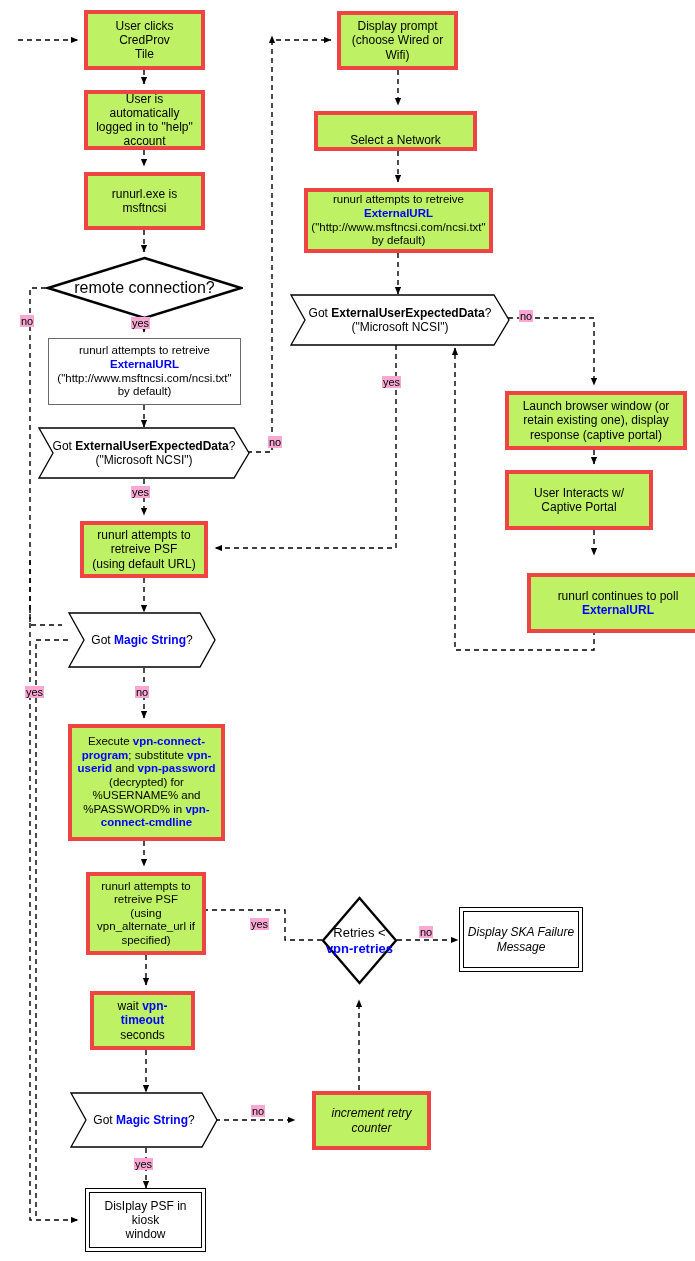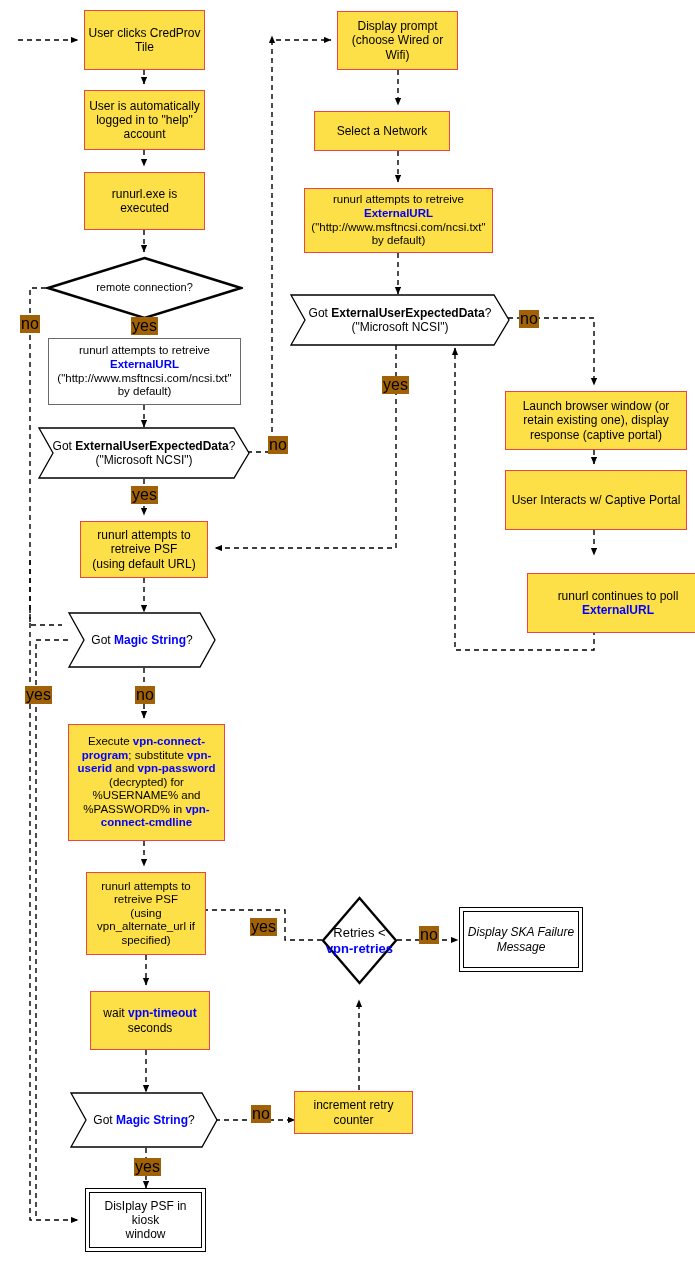--- a/index.html
+++ b/index.html
@@ -2,40 +2,40 @@
 <html><head>
 <meta charset="utf-8">
 <style>
   html,body{margin:0;padding:0;background:#ffffff;}
   body{width:695px;height:1261px;position:relative;overflow:hidden;
        font-family:"Liberation Sans","DejaVu Sans",sans-serif;}
   #stage{position:relative;width:695px;height:1261px;}
   svg#wires{position:absolute;left:0;top:0;width:695px;height:1261px;overflow:visible;}
   .node{position:absolute;box-sizing:border-box;display:flex;align-items:center;
         justify-content:center;text-align:center;color:#000;line-height:1.18;}
-  .boxshape{background:#fde047;border:1px solid #ef4444;}
+  .boxshape{background:#bef264;border:4px solid #ef4444;}
   .boxgray{background:#fff;border:1.5px solid #6a6a6a;}
   .boxdouble{background:#fff;border:1px solid #000;box-shadow:0 0 0 3px #fff,0 0 0 4px #000;}
   .node .txt{display:block;padding:0 3px;}
   .kw{color:#0000ff;font-weight:bold;}
   .bd{font-weight:bold;}
-  .edgelabel{position:absolute;color:#000;font-size:16px;white-space:nowrap;
-             background:#a16207;padding:0 1px;text-align:center;}
+  .edgelabel{position:absolute;color:#000;font-size:11px;white-space:nowrap;
+             background:#f9a8d4;padding:0 1px;text-align:center;}
   .node.f12{font-size:12px;}
   .node.f11{font-size:11.5px;align-items:center;}
   .hexwrap{position:absolute;}
   .hexwrap svg{position:absolute;left:0;top:0;}
   .hexwrap .hextext{position:absolute;left:0;top:0;width:100%;height:100%;
                     display:flex;align-items:center;justify-content:center;
                     text-align:center;font-size:12px;line-height:1.2;color:#000;}
   .diawrap{position:absolute;}
   .diawrap svg{position:absolute;left:0;top:0;}
   .diawrap .diatext{position:absolute;left:0;top:0;width:100%;height:100%;
                     display:flex;align-items:center;justify-content:center;
-                    text-align:center;font-size:11px;line-height:1.2;color:#000;}
+                    text-align:center;font-size:16px;line-height:1.2;color:#000;}
 </style>
 </head>
 <body>
 
 <div id="stage">
 
   <svg id="wires" viewBox="0 0 695 1261">
     <defs>
       <marker id="ah" markerWidth="9" markerHeight="9" refX="7.2" refY="3.2" orient="auto" markerUnits="userSpaceOnUse">
         <path d="M0,0 L7.6,3.2 L0,6.4 z" fill="#000"></path>
@@ -115,21 +115,21 @@
 
   <div class="node boxshape f12" style="left:84px;top:90px;width:121px;height:60px;">
     <span class="txt">
       <span>User is automatically</span><br>
       <span>logged in to "help"</span><br>
       <span>account</span>
     </span>
   </div>
 
   <div class="node boxshape f12" style="left:84px;top:172px;width:121px;height:58px;">
-    <span class="txt">runurl.exe is executed</span>
+    <span class="txt">runurl.exe is msftncsi</span>
   </div>
 
   <div class="diawrap" style="left:46px;top:256px;width:197px;height:64px;">
     <svg width="197" height="64" viewBox="0 0 197 64">
       <polygon points="98.5,2 195,32 98.5,62 2,32" fill="#fff" stroke="#000" stroke-width="2.4"></polygon>
     </svg>
     <div class="diatext">remote connection?</div>
   </div>
 
   <div class="node boxgray f11" style="left:48px;top:338px;width:193px;height:67px;">
@@ -181,21 +181,21 @@
   <div class="node boxshape f11" style="left:86px;top:872px;width:120px;height:83px;">
     <span class="txt">
       <span>runurl attempts to</span><br>
       <span>retreive PSF</span><br>
       <span>(using</span><br>
       <span>vpn_alternate_url if</span><br>
       <span>specified)</span>
     </span>
   </div>
 
-  <div class="node boxshape f12" style="left:90px;top:991px;width:120px;height:59px;">
+  <div class="node boxshape f12" style="left:90px;top:991px;width:105px;height:59px;">
     <span class="txt">
       <span>wait </span><span class="kw">vpn-timeout</span><span> seconds</span>
     </span>
   </div>
 
   <div class="hexwrap" style="left:70px;top:1092px;width:148px;height:56px;">
     <svg width="148" height="56" viewBox="0 0 148 56">
       <polygon points="1,1 132,1 147,28 132,55 1,55 16,28" fill="#fff" stroke="#000" stroke-width="1.3"></polygon>
     </svg>
     <div class="hextext">
@@ -223,36 +223,36 @@
     </div>
   </div>
 
   <div class="node boxdouble f12" style="left:463px;top:911px;width:116px;height:57px;font-style:italic;">
     <span class="txt">
       <span>Display SKA Failure</span><br>
       <span>Message</span>
     </span>
   </div>
 
-  <div class="node boxshape f12" style="left:294px;top:1091px;width:119px;height:43px;">
+  <div class="node boxshape f12" style="left:312px;top:1091px;width:119px;height:59px;font-style:italic;">
     <span class="txt">
       <span>increment retry</span><br>
       <span>counter</span>
     </span>
   </div>
 
   <div class="node boxshape f12" style="left:337px;top:11px;width:121px;height:59px;align-items:center;">
     <span class="txt">
       <span>Display prompt</span><br>
       <span>(choose Wired or</span><br>
       <span>Wifi)</span>
     </span>
   </div>
 
-  <div class="node boxshape f12" style="left:314px;top:111px;width:136px;height:40px;">
+  <div class="node boxshape f12" style="left:314px;top:111px;width:163px;height:40px;align-items:flex-end;">
     <span class="txt">Select a Network</span>
   </div>
 
   <div class="node boxshape f11" style="left:304px;top:188px;width:189px;height:65px;">
     <span class="txt">
       <span>runurl attempts to retreive</span><br>
       <span class="kw">ExternalURL</span><br>
       <span>("http://www.msftncsi.com/ncsi.txt"</span><br>
       <span>by default)</span>
     </span>
@@ -271,21 +271,21 @@
   </div>
 
   <div class="node boxshape f12" style="left:505px;top:391px;width:182px;height:59px;">
     <span class="txt">
       <span>Launch browser window (or</span><br>
       <span>retain existing one), display</span><br>
       <span>response (captive portal)</span>
     </span>
   </div>
 
-  <div class="node boxshape f12" style="left:505px;top:470px;width:182px;height:60px;">
+  <div class="node boxshape f12" style="left:505px;top:470px;width:148px;height:60px;">
     <span class="txt">User Interacts w/ Captive Portal</span>
   </div>
 
   <div class="node boxshape f12" style="left:527px;top:561px;width:182px;height:60px;margin-top:12px;">
     <span class="txt">
       <span>runurl continues to poll</span><br>
       <span class="kw">ExternalURL</span>
     </span>
   </div>
 

